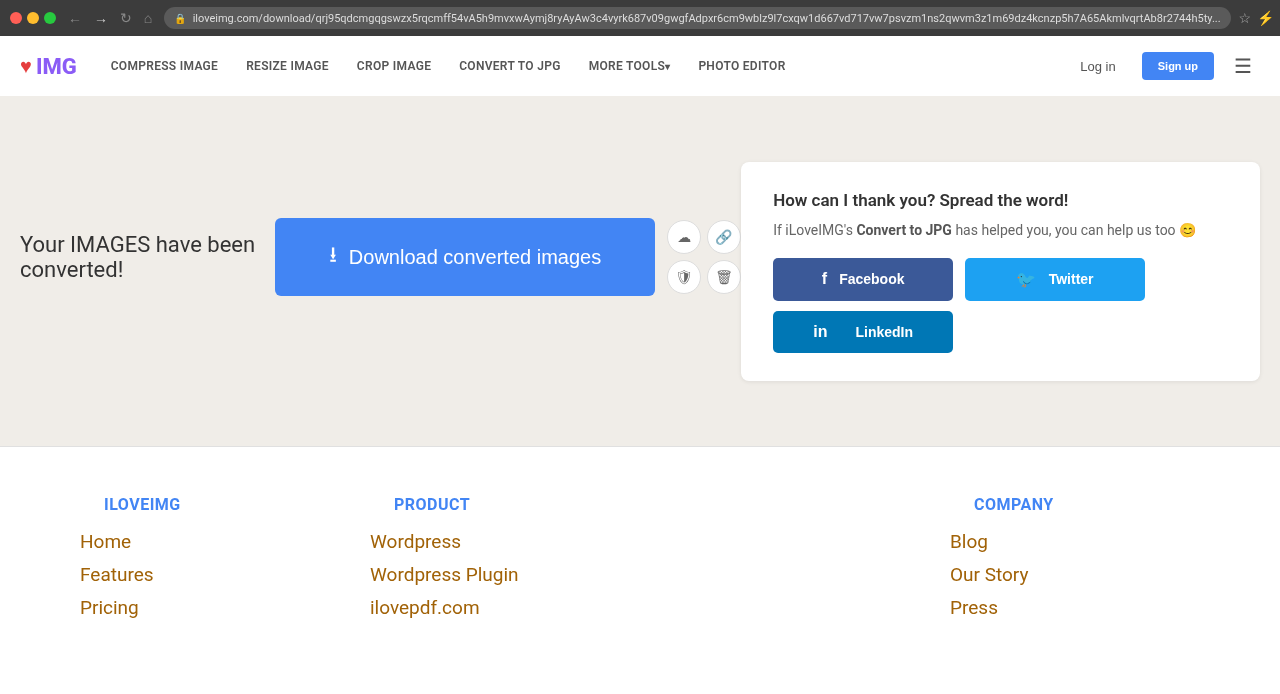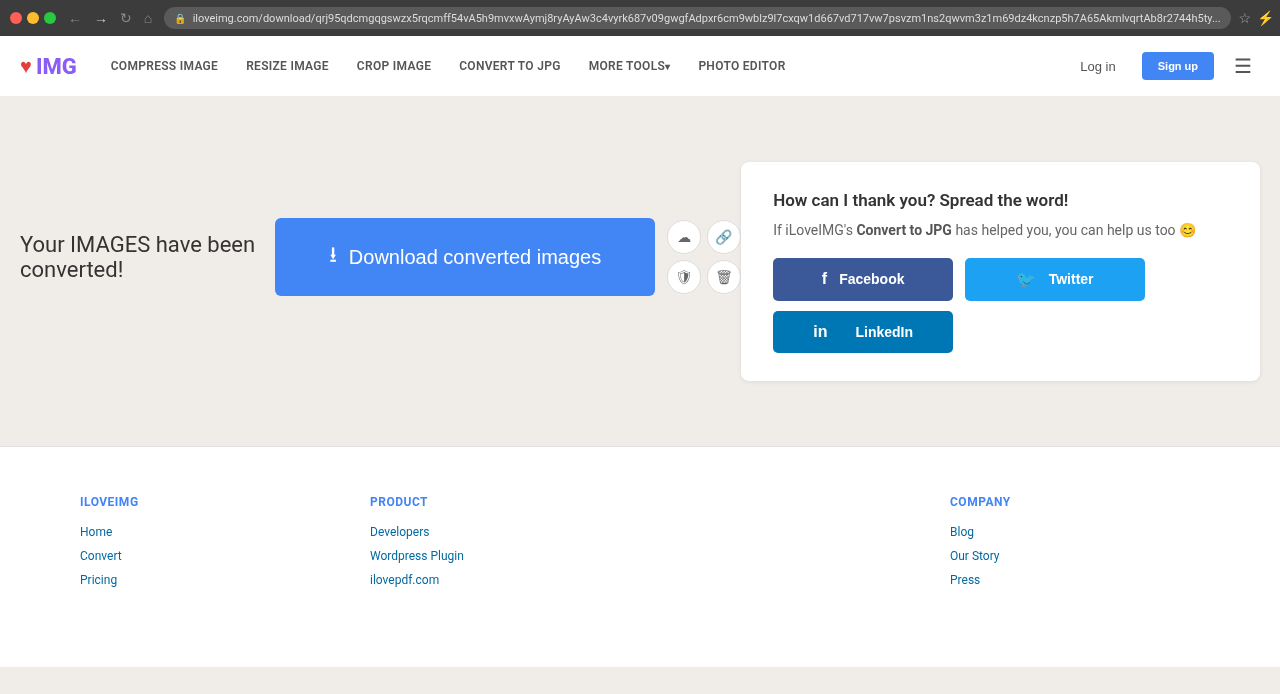--- a/index.html
+++ b/index.html
@@ -229,31 +229,32 @@
       padding: 48px 80px 30px;
       border-top: 1px solid #e0e0e0;
     }
     .footer-grid {
       display: grid;
       grid-template-columns: 1fr 1fr 1fr 1fr;
       gap: 40px;
       margin-bottom: 40px;
     }
     .footer-col-title {
-      font-size: 12px;
+      font-size: 16px;
       font-weight: 700;
       color: #4285f4;
       text-transform: uppercase;
       letter-spacing: 0.5px;
       margin-bottom: 16px;
+      margin-left: 24px;
     }
     .footer-link {
       display: block;
-      font-size: 12px;
-      color: #0369a1;
+      font-size: 19px;
+      color: #a16207;
       text-decoration: none;
       margin-bottom: 10px;
       cursor: pointer;
     }
   </style>
 </head>
 <body>
 
 <div class="browser-chrome">
   <div class="browser-buttons">
@@ -342,27 +343,27 @@
       </div>
     </div>
   </div>
 </div>
 
 <footer>
   <div class="footer-grid">
     <div class="footer-col">
       <div class="footer-col-title">ILOVEIMG</div>
       <a class="footer-link">Home</a>
-      <a class="footer-link">Convert</a>
+      <a class="footer-link">Features</a>
       <a class="footer-link">Pricing</a>
 
     </div>
     <div class="footer-col">
       <div class="footer-col-title">PRODUCT</div>
-      <a class="footer-link">Developers</a>
+      <a class="footer-link">Wordpress</a>
       <a class="footer-link">Wordpress Plugin</a>
       <a class="footer-link">ilovepdf.com</a>
     </div>
     <div class="footer-col"></div>
     <div class="footer-col">
       <div class="footer-col-title">COMPANY</div>
       <a class="footer-link">Blog</a>
       <a class="footer-link">Our Story</a>
       <a class="footer-link">Press</a>
 

